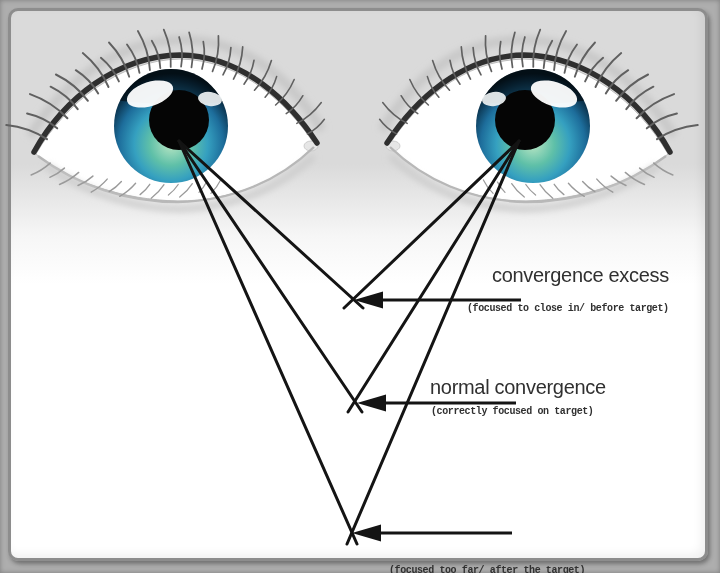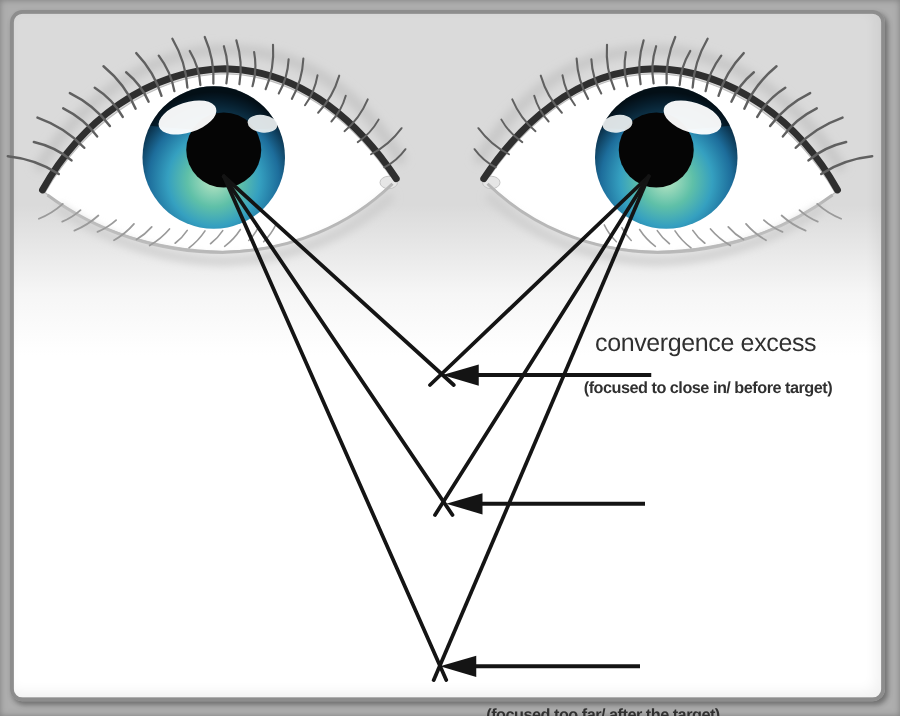--- a/index.html
+++ b/index.html
@@ -23,24 +23,24 @@
   }
   .overlay{position:absolute;left:0;top:0;}
   .gaze{stroke:var(--line,#141414);stroke-width:3;stroke-linecap:round;}
   .shaft{stroke:var(--line,#141414);stroke-width:3.2;}
   .head{fill:var(--line,#141414);}
   .ann-title{
     position:absolute;font-size:20px;letter-spacing:-0.3px;line-height:1.1;
     color:var(--label-text,#303030);white-space:nowrap;
   }
   .ann-sub{
-    position:absolute;font-size:13px;font-weight:bold;letter-spacing:-0.4px;line-height:1.1;
-    color:var(--label-text,#303030);white-space:nowrap;
+    position:absolute;font-size:10px;font-weight:bold;letter-spacing:-0.4px;line-height:1.1;
+    color:var(--label-text,#303030);white-space:nowrap;font-family:Liberation Mono, monospace;
   }
-  .t1{left:476px;top:264px;} .s1{left:467px;top:303px;}
+  .t1{left:492px;top:264px;} .s1{left:467px;top:303px;}
   .t2{left:430px;top:376px;} .s2{left:431px;top:406px;}
   .t3{left:391px;top:504px;} .s3{left:389px;top:565px;}
 </style>
 </head>
 <body>
 
 <div class="stage">
   <div class="frame"></div>
 
   <svg class="overlay" width="720" height="573" viewBox="0 0 720 573">
@@ -147,15 +147,17 @@
     </g>
     <g>
       <line class="shaft" x1="376" y1="533" x2="512" y2="533"></line>
       <polygon class="head" points="352,533 381,524.5 381,541.5"></polygon>
     </g>
   </svg>
 
   <div class="ann-title t1">convergence excess</div>
   <div class="ann-sub s1">(focused to close in/ before target)</div>
 
+  <div class="ann-title t2">normal convergence</div>
+  <div class="ann-sub s2">(correctly focused on target)</div>
 
   <div class="ann-sub s3">(focused too far/ after the target)</div>
 </div>
 
 </body></html>

